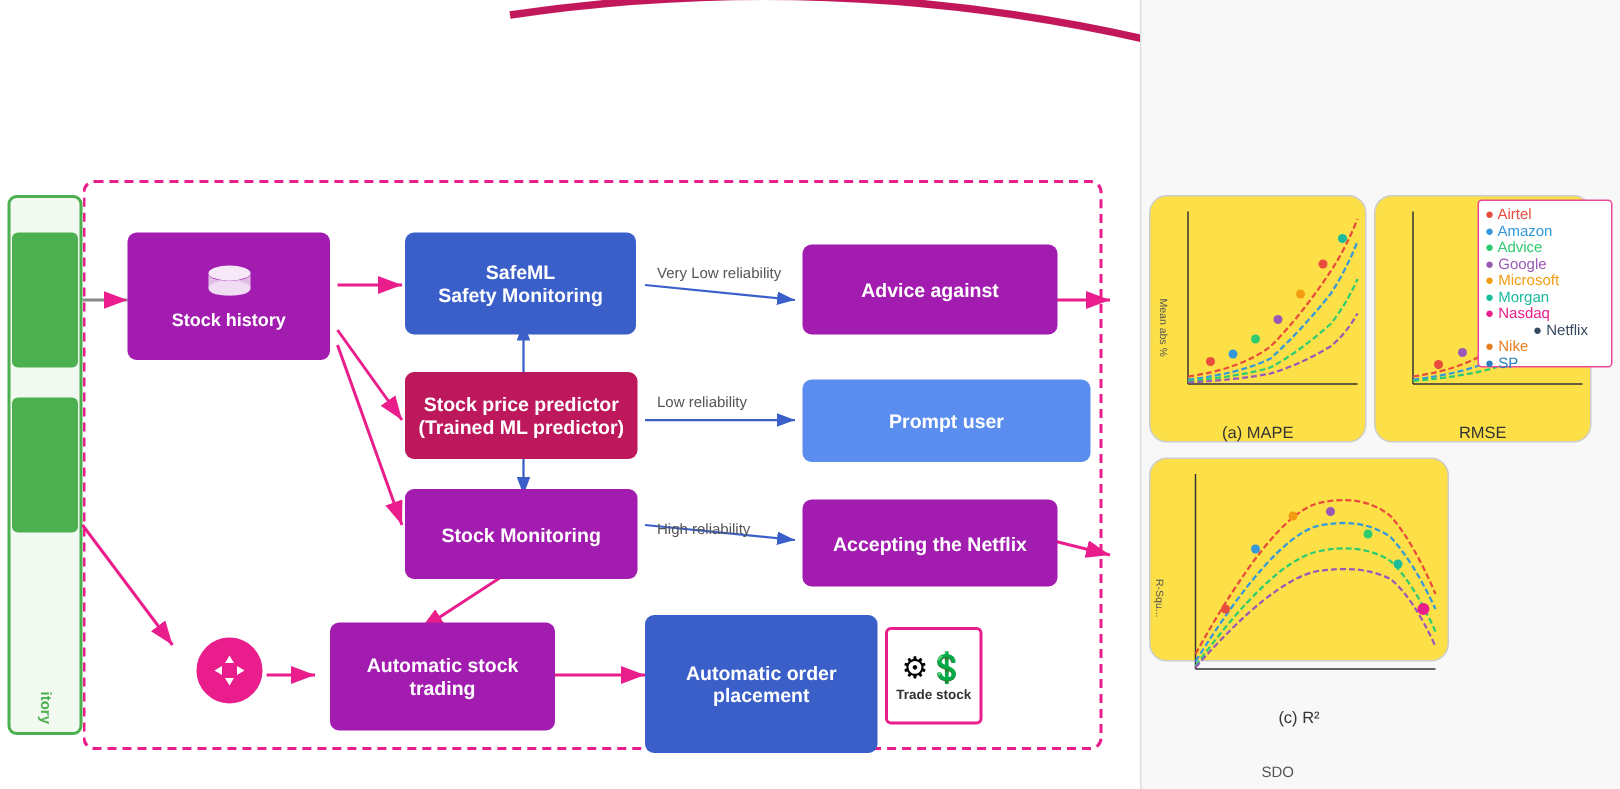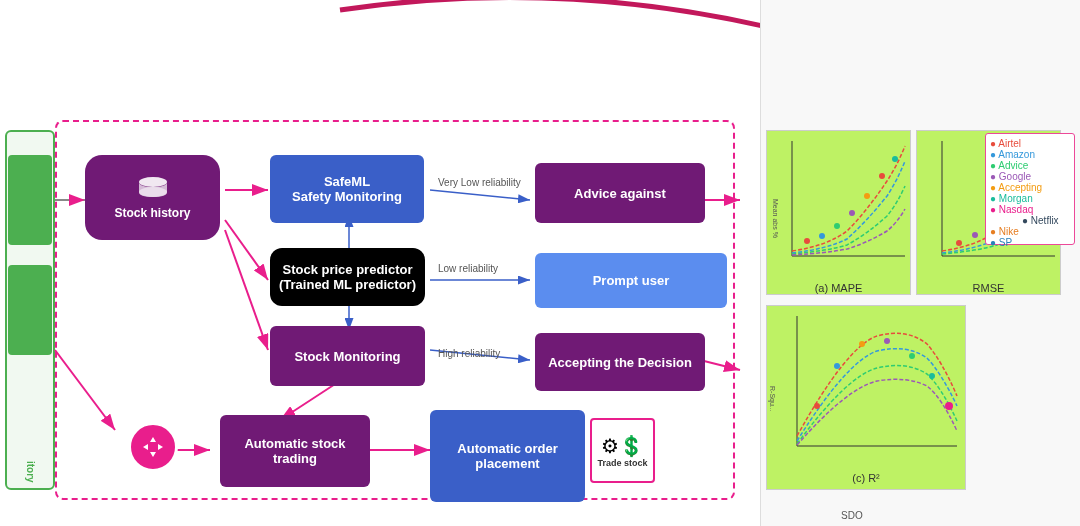--- a/index.html
+++ b/index.html
@@ -29,23 +29,23 @@
       display: flex;
       align-items: center;
       justify-content: center;
       text-align: center;
       font-weight: bold;
       font-size: 13px;
       color: #fff;
       padding: 6px;
     }
 
-    .block-pink { background: #701a75; }
+    .block-pink { background: #a21caf; }
     .block-blue { background: #3a5fc8; }
-    .block-purple { background: #000000; border-radius: 12px; }
+    .block-purple { background: #be185d; }
     .block-light-blue { background: #5b8def; }
 
     
     .arrow-svg {
       position: absolute;
       left: 0; top: 0;
       width: 760px;
       height: 526px;
       pointer-events: none;
     }
@@ -55,23 +55,23 @@
       position: absolute;
       left: 760px; top: 0;
       width: 320px;
       height: 526px;
       background: #f8f8f8;
       border-left: 1px solid #ddd;
     }
 
     .chart-box {
       position: absolute;
-      background: #bef264;
+      background: #fde047;
       border: 1px solid #ccc;
-      border-radius: 0;
+      border-radius: 12px;
     }
 
     .chart-title {
       text-align: center;
       font-size: 11px;
       color: #333;
       margin-top: 2px;
     }
 
     
@@ -186,21 +186,21 @@
   <line x1="360" y1="450" x2="430" y2="450" stroke="#e91e8c" stroke-width="2" marker-end="url(#ah-pink)"></line>
 
   <line x1="55" y1="200" x2="85" y2="200" stroke="#888" stroke-width="2" marker-end="url(#ah-pink)"></line>
   <line x1="55" y1="350" x2="115" y2="430" stroke="#e91e8c" stroke-width="2" marker-end="url(#ah-pink)"></line>
 
   <line x1="175" y1="450" x2="210" y2="450" stroke="#e91e8c" stroke-width="2" marker-end="url(#ah-pink)"></line>
 
   <line x1="349" y1="375" x2="280" y2="420" stroke="#e91e8c" stroke-width="2" marker-end="url(#ah-pink)"></line>
 </svg>
 
-<div class="block block-pink" style="left:85px; top:155px; width:135px; height:85px; flex-direction:column;border-radius:17px;">
+<div class="block block-pink" style="left:85px; top:155px; width:135px; height:85px; flex-direction:column;">
 
   <svg width="32" height="28" viewBox="0 0 32 28">
     <ellipse cx="16" cy="6" rx="14" ry="5" fill="#fff" opacity="0.9"></ellipse>
     <path d="M2 6 Q2 11 16 11 Q30 11 30 6 L30 16 Q30 21 16 21 Q2 21 2 16 Z" fill="#fff" opacity="0.7"></path>
     <ellipse cx="16" cy="16" rx="14" ry="5" fill="#fff" opacity="0.5"></ellipse>
   </svg>
   <span style="font-size:12px; font-weight:bold; margin-top:2px;">Stock
 history</span>
 </div>
 
@@ -231,21 +231,21 @@
 
 <div class="block block-pink" style="left:535px; top:163px; width:170px; height:60px;">
   <span>Advice against</span>
 </div>
 
 <div class="block block-light-blue" style="left:535px; top:253px; width:192px; height:55px;">
   <span>Prompt user</span>
 </div>
 
 <div class="block block-pink" style="left:535px; top:333px; width:170px; height:58px;">
-  <span>Accepting the Decision</span>
+  <span>Accepting the Netflix</span>
 </div>
 
 <div class="reliability-label" style="left:438px; top:177px;">Very Low reliability</div>
 <div class="reliability-label" style="left:438px; top:263px;">Low reliability</div>
 <div class="reliability-label" style="left:438px; top:348px;">High reliability</div>
 
 <div style="position:absolute; left:128px; top:422px;">
   <div class="circular-icon">
     <svg width="28" height="28" viewBox="0 0 28 28">
       <polygon points="14,4 11,9 17,9" fill="white"></polygon>
@@ -297,29 +297,29 @@
       <circle cx="122" cy="32" r="3" fill="#1abc9c"></circle>
     </svg>
     <div class="chart-title">RMSE</div>
   </div>
 
   <div style="position:absolute; right:5px; top:133px; width:90px; height:112px; background:#fff; border:1px solid #ec4899; border-radius:3px; padding:4px; font-size:10px;">
     <div style="color:#e74c3c;">● Airtel</div>
     <div style="color:#3498db;">● Amazon</div>
     <div style="color:#2ecc71;">● Advice</div>
     <div style="color:#9b59b6;">● Google</div>
-    <div style="color:#f39c12;">● Accepting</div>
+    <div style="color:#f39c12;">● Microsoft</div>
     <div style="color:#1abc9c;">● Morgan</div>
     <div style="color:#e91e8c;">● Nasdaq</div>
     <div style="color:#34495e;margin-left:32px;">● Netflix</div>
     <div style="color:#e67e22;">● Nike</div>
     <div style="color:#2980b9;">● SP</div>
   </div>
 
-  <div class="chart-box" style="left:5px; top:305px; width:200px; height:185px;">
+  <div class="chart-box" style="left:5px; top:305px; width:200px; height:136px;">
     <svg width="200" height="160" viewBox="0 0 200 160">
       <line x1="30" y1="10" x2="30" y2="140" stroke="#333" stroke-width="1"></line>
       <line x1="30" y1="140" x2="190" y2="140" stroke="#333" stroke-width="1"></line>
 
       <path d="M30,130 Q80,40 110,30 Q140,22 160,38 Q175,55 190,90" stroke="#e74c3c" stroke-width="1.5" fill="none" stroke-dasharray="4,2"></path>
       <path d="M30,135 Q80,55 110,45 Q140,38 160,52 Q175,68 190,100" stroke="#3498db" stroke-width="1.5" fill="none" stroke-dasharray="4,2"></path>
       <path d="M30,138 Q80,70 110,62 Q140,55 160,68 Q175,82 190,115" stroke="#2ecc71" stroke-width="1.5" fill="none" stroke-dasharray="4,2"></path>
       <path d="M30,139 Q80,82 110,75 Q140,70 160,80 Q175,92 190,125" stroke="#9b59b6" stroke-width="1.5" fill="none" stroke-dasharray="4,2"></path>
 
       <circle cx="50" cy="100" r="3" fill="#e74c3c"></circle>

